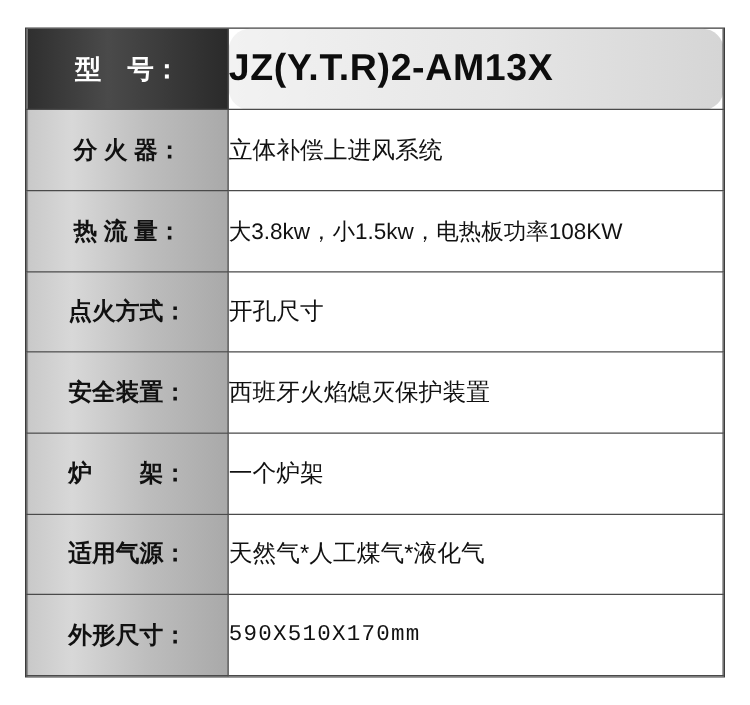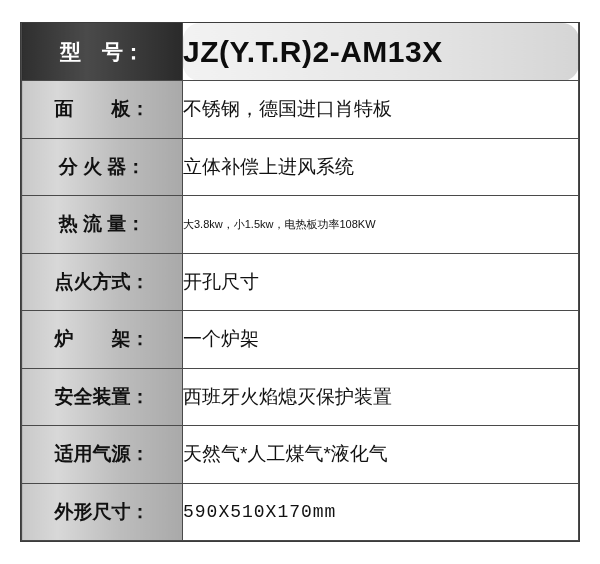--- a/index.html
+++ b/index.html
@@ -88,56 +88,52 @@
     border-radius: 17px;
   }
 
   .mono-val {
     font-family: "Liberation Mono", monospace;
     font-size: 18px;
     letter-spacing: 1px;
   }
 
   .small-val {
-    font-size: 11px;
+    font-size: 18px;
   }
 </style>
 </head>
 <body>
 
 <div class="spec-sheet">
   <table class="spec-table">
     <tbody>
       <tr class="header-row">
         <td class="label-cell header-label">型　号：</td>
         <td class="value-cell header-value">JZ(Y.T.R)2-AM13X</td>
-      </tr>
-      <tr>
-        <td class="label-cell">面　　板：</td>
-        <td class="value-cell">不锈钢，德国进口肖特板</td>
       </tr>
       <tr>
         <td class="label-cell">分 火 器：</td>
         <td class="value-cell">立体补偿上进风系统</td>
       </tr>
       <tr>
         <td class="label-cell">热 流 量：</td>
         <td class="value-cell small-val">大3.8kw，小1.5kw，电热板功率108KW</td>
       </tr>
       <tr>
         <td class="label-cell">点火方式：</td>
         <td class="value-cell">开孔尺寸</td>
       </tr>
       <tr>
+        <td class="label-cell">安全装置：</td>
+        <td class="value-cell">西班牙火焰熄灭保护装置</td>
+      </tr>
+      <tr>
         <td class="label-cell">炉　　架：</td>
         <td class="value-cell">一个炉架</td>
-      </tr>
-      <tr>
-        <td class="label-cell">安全装置：</td>
-        <td class="value-cell">西班牙火焰熄灭保护装置</td>
       </tr>
       <tr>
         <td class="label-cell">适用气源：</td>
         <td class="value-cell">天然气*人工煤气*液化气</td>
       </tr>
       <tr>
         <td class="label-cell">外形尺寸：</td>
         <td class="value-cell mono-val">590X510X170mm</td>
       </tr>
     </tbody>

